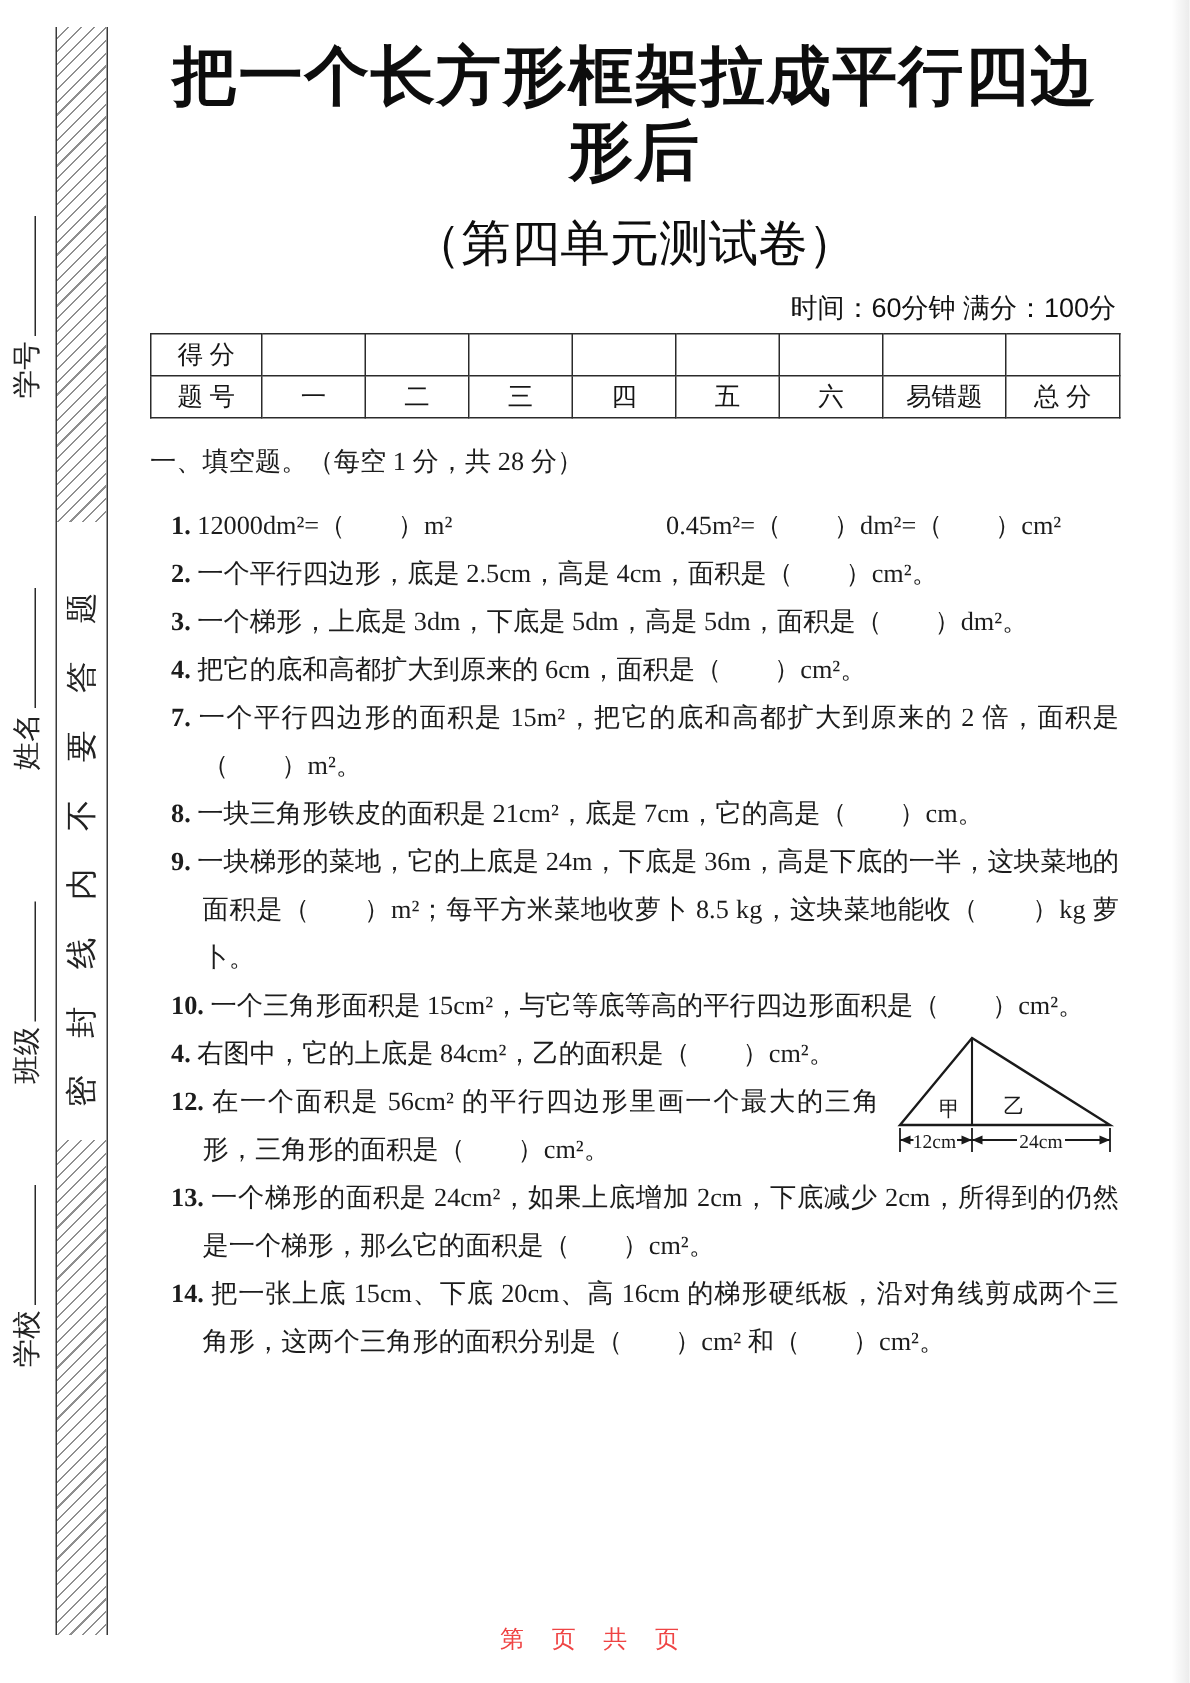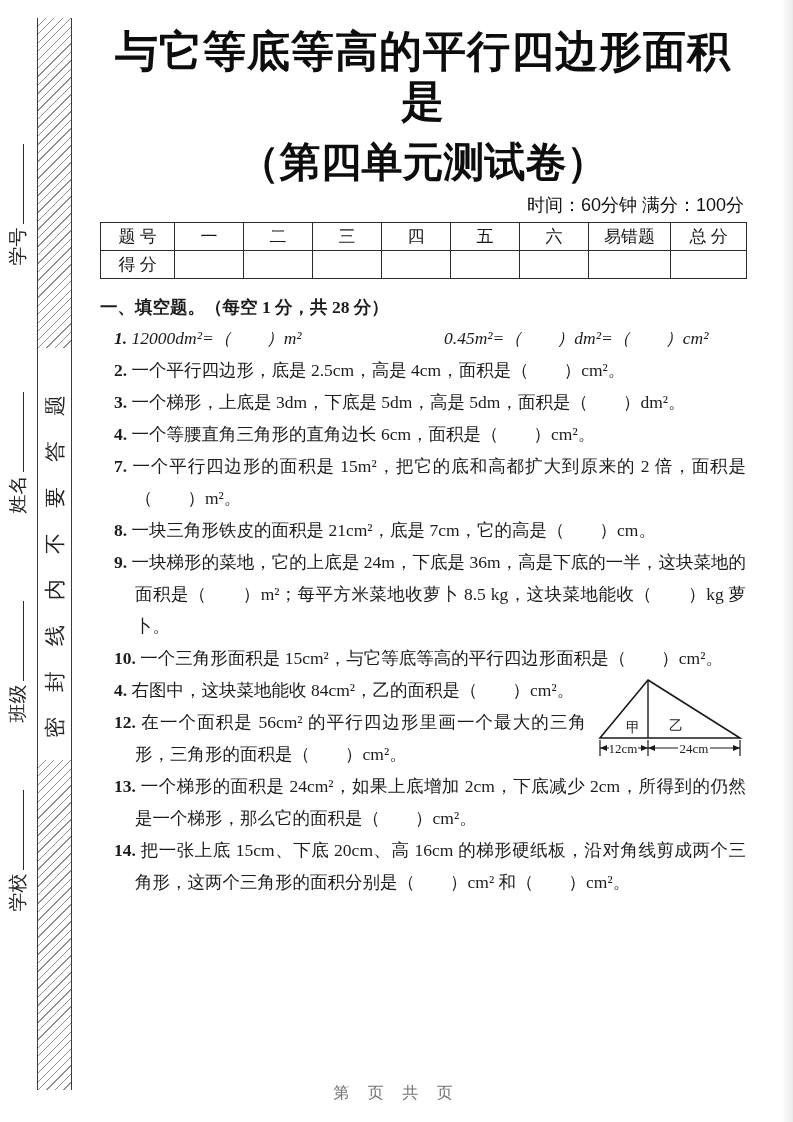--- a/index.html
+++ b/index.html
@@ -52,56 +52,56 @@
   .content { position: absolute; left: 100px; top: 0; width: 646px; }
   .title {
     margin: 26px 0 0 0;
     font-family: "Liberation Sans", "DejaVu Sans", sans-serif;
     font-weight: 900; font-size: 43px; line-height: 50px;
     text-align: center; letter-spacing: 1px; color: #0d0d0d;
   }
   .subtitle {
     margin: 16px 0 0 0;
     font-family: "Liberation Sans", "DejaVu Sans", sans-serif;
-    font-weight: 700; font-size: 41px; line-height: 40px;
+    font-weight: 400; font-size: 33px; line-height: 40px;
     text-align: center; color: #0d0d0d;
   }
   .meta {
     margin: 11px 2px 5px 0;
     text-align: right;
     font-family: "Liberation Sans", "DejaVu Sans", sans-serif;
     font-size: 18px; color: #111;
   }
   table.score { border-collapse: collapse; width: 646px; table-layout: fixed; }
   table.score td {
     border: 1.6px solid #2b2b2b; height: 27px;
     text-align: center; vertical-align: middle;
     font-size: 17px; color: #161616; padding: 0;
   }
 
-  .sec-heading { margin: 13px 0 0 0; font-size: 17.5px; font-weight: bold; line-height: 30px; }
+  .sec-heading { margin: 13px 0 12px 0; font-size: 17.5px; font-weight: normal; line-height: 30px; }
 
   .qarea { font-size: 17.5px; line-height: 32px; text-align: justify; }
-  .q1 { padding-left: 14px; font-style: italic; }
+  .q1 { padding-left: 14px; }
   .q1-row { display: flex; }
   .q1-col-a { flex: 0 0 330px; }
   .q1-col-b { flex: 1; }
   .q1-row2 .q1-col-a { padding-left: 21px; box-sizing: border-box; }
   .qno { font-weight: bold; }
   .q { padding-left: 35px; text-indent: -21px; margin: 0; }
   .q-clear { clear: right; font-family: Liberation Serif, serif; }
 
   .fig {
     float: right; width: 152px; height: 88px;
     margin: 0 0 0 8px;
   }
 
   .footer {
     position: absolute; left: 0; right: 0; bottom: 18px;
-    text-align: center; font-size: 16px; letter-spacing: 7px; color: #737373;
+    text-align: center; font-size: 16px; letter-spacing: 7px; color: #ef4444;
     font-family: "Liberation Sans", "DejaVu Sans", sans-serif;
   }
 
   .scan-shadow {
     position: absolute; right: 0; top: 0; bottom: 0; width: 12px;
     background: linear-gradient(to right, rgba(0,0,0,0), rgba(0,0,0,0.08));
     pointer-events: none;
   }
 </style>
 </head>
@@ -122,76 +122,76 @@
   <span>姓名</span><span class="uline"></span>
 </div>
 <div class="mlabel mlabel-3">
   <span>班级</span><span class="uline"></span>
 </div>
 <div class="mlabel mlabel-4">
   <span>学校</span><span class="uline"></span>
 </div>
 
 <div class="content">
-  <h1 class="title">与它等底等高的平行四边形面积是</h1>
+  <h1 class="title">把一个长方形框架拉成平行四边形后</h1>
   <div class="subtitle">（第四单元测试卷）</div>
   <div class="meta">时间：60分钟  满分：100分</div>
 
   <table class="score">
     <colgroup>
       <col style="width:74px">
         <col style="width:69px">
         <col style="width:69px">
         <col style="width:69px">
       <col style="width:69px">
         <col style="width:69px">
         <col style="width:69px">
         <col style="width:82px">
         <col style="width:76px">
     </colgroup>
     <tbody>
         <tr>
+      <td>得 分</td>
+      <td></td>
+      <td></td>
+      <td></td>
+      <td></td>
+      <td></td>
+      <td></td>
+      <td></td>
+      <td></td>
+    </tr>
+    <tr>
       <td>题 号</td>
       <td>一</td>
       <td>二</td>
       <td>三</td>
       <td>四</td>
       <td>五</td>
       <td>六</td>
       <td>易错题</td>
       <td>总 分</td>
     </tr>
-    <tr>
-      <td>得 分</td>
-      <td></td>
-      <td></td>
-      <td></td>
-      <td></td>
-      <td></td>
-      <td></td>
-      <td></td>
-      <td></td>
-    </tr>
   </tbody>
     </table>
 
   <div class="sec-heading">一、填空题。（每空 1 分，共 28 分）</div>
 
   <div class="qarea">
 
     <div class="q1">
       <div class="q1-row">
         <div class="q1-col-a"><span class="qno">1.</span> <span>12000dm²=（　　）m²</span></div>
         <div class="q1-col-b">0.45m²=（　　）dm²=（　　）cm²</div>
       </div>
     </div>
 
     <p class="q"><span class="qno">2.</span> <span>一个平行四边形，底是 2.5cm，高是 4cm，面积是（　　）cm²。</span></p>
     <p class="q"><span class="qno">3.</span> <span>一个梯形，上底是 3dm，下底是 5dm，高是 5dm，面积是（　　）dm²。</span></p>
-    <p class="q"><span class="qno">4.</span> <span>一个等腰直角三角形的直角边长 6cm，面积是（　　）cm²。</span></p>
+    <p class="q"><span class="qno">4.</span> <span>把它的底和高都扩大到原来的 6cm，面积是（　　）cm²。</span></p>
     <p class="q"><span class="qno">7.</span> <span>一个平行四边形的面积是 15m²，把它的底和高都扩大到原来的 2 倍，面积是（　　）m²。</span></p>
     <p class="q"><span class="qno">8.</span> <span>一块三角形铁皮的面积是 21cm²，底是 7cm，它的高是（　　）cm。</span></p>
     <p class="q"><span class="qno">9.</span> <span>一块梯形的菜地，它的上底是 24m，下底是 36m，高是下底的一半，这块菜地的面积是（　　）m²；每平方米菜地收萝卜 8.5 kg，这块菜地能收（　　）kg 萝卜。</span></p>
     <p class="q"><span class="qno">10.</span> <span>一个三角形面积是 15cm²，与它等底等高的平行四边形面积是（　　）cm²。</span></p>
 
     <div>
       <svg class="fig" viewBox="0 0 152 88">
         <polygon points="54,6 146,64 6,64" fill="none" stroke="#1a1a1a" stroke-width="1.6"></polygon>
         <line x1="54" y1="6" x2="54" y2="64" stroke="#1a1a1a" stroke-width="1.4"></line>
         <text x="39" y="58" font-size="14" text-anchor="middle" fill="#1a1a1a">甲</text>
@@ -202,21 +202,21 @@
         <line x1="6" y1="74" x2="146" y2="74" stroke="#1a1a1a" stroke-width="1.2"></line>
         <polygon points="6,74 13,71 13,77" fill="#1a1a1a"></polygon>
         <polygon points="54,74 47,71 47,77" fill="#1a1a1a"></polygon>
         <polygon points="54,74 61,71 61,77" fill="#1a1a1a"></polygon>
         <polygon points="146,74 139,71 139,77" fill="#1a1a1a"></polygon>
         <rect x="15" y="67" width="29" height="14" fill="#ffffff"></rect>
         <text x="29" y="79" font-size="13" text-anchor="middle" fill="#1a1a1a">12cm</text>
         <rect x="84" y="67" width="32" height="14" fill="#ffffff"></rect>
         <text x="100" y="79" font-size="13" text-anchor="middle" fill="#1a1a1a">24cm</text>
       </svg>
-      <p class="q"><span class="qno">4.</span> <span>右图中，这块菜地能收 84cm²，乙的面积是（　　）cm²。</span></p>
+      <p class="q"><span class="qno">4.</span> <span>右图中，它的上底是 84cm²，乙的面积是（　　）cm²。</span></p>
       <p class="q"><span class="qno">12.</span> <span>在一个面积是 56cm² 的平行四边形里画一个最大的三角形，三角形的面积是（　　）cm²。</span></p>
     </div>
 
     <p class="q q-clear"><span class="qno">13.</span> <span>一个梯形的面积是 24cm²，如果上底增加 2cm，下底减少 2cm，所得到的仍然是一个梯形，那么它的面积是（　　）cm²。</span></p>
     <p class="q"><span class="qno">14.</span> <span>把一张上底 15cm、下底 20cm、高 16cm 的梯形硬纸板，沿对角线剪成两个三角形，这两个三角形的面积分别是（　　）cm² 和（　　）cm²。</span></p>
   </div>
 </div>
 
 <div class="footer">第 页 共 页</div>
 <div class="scan-shadow"></div>

